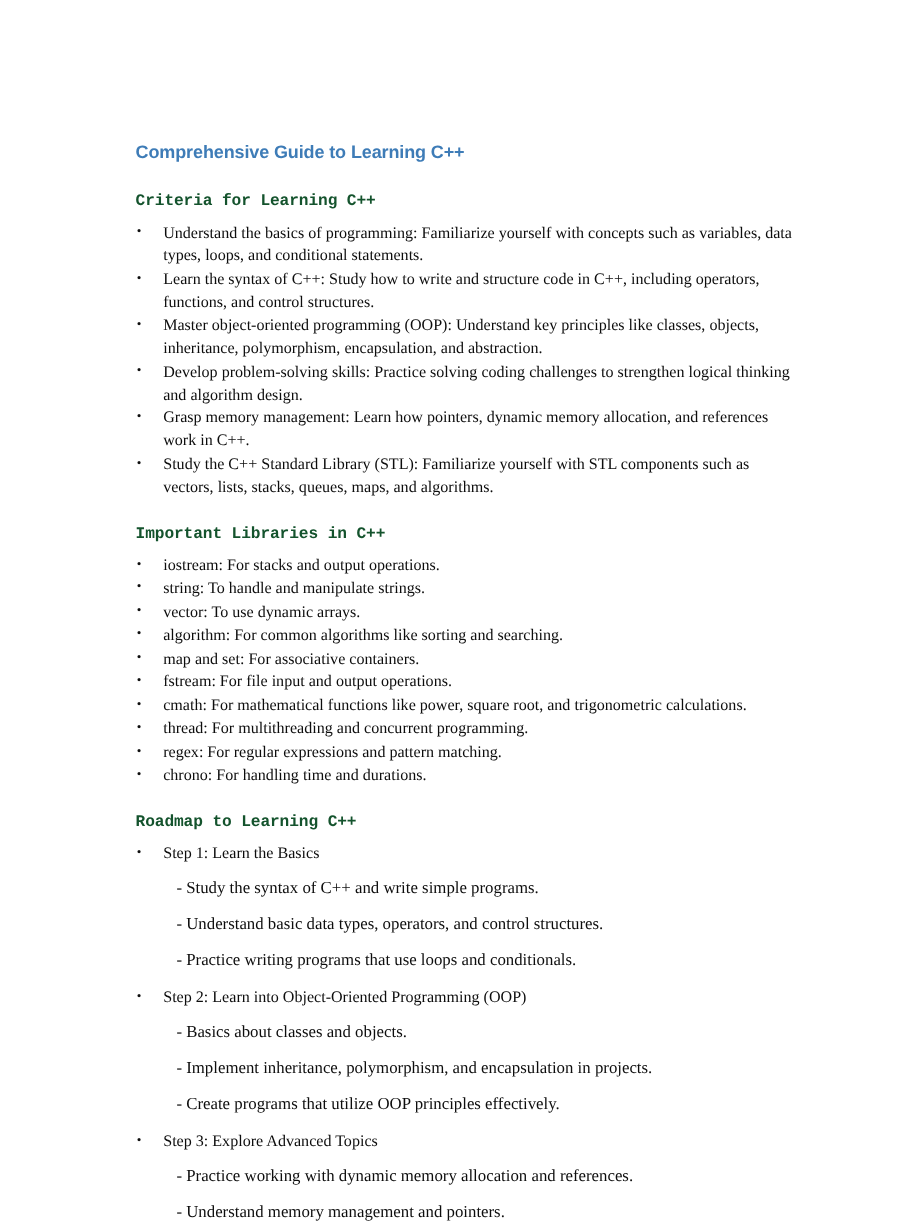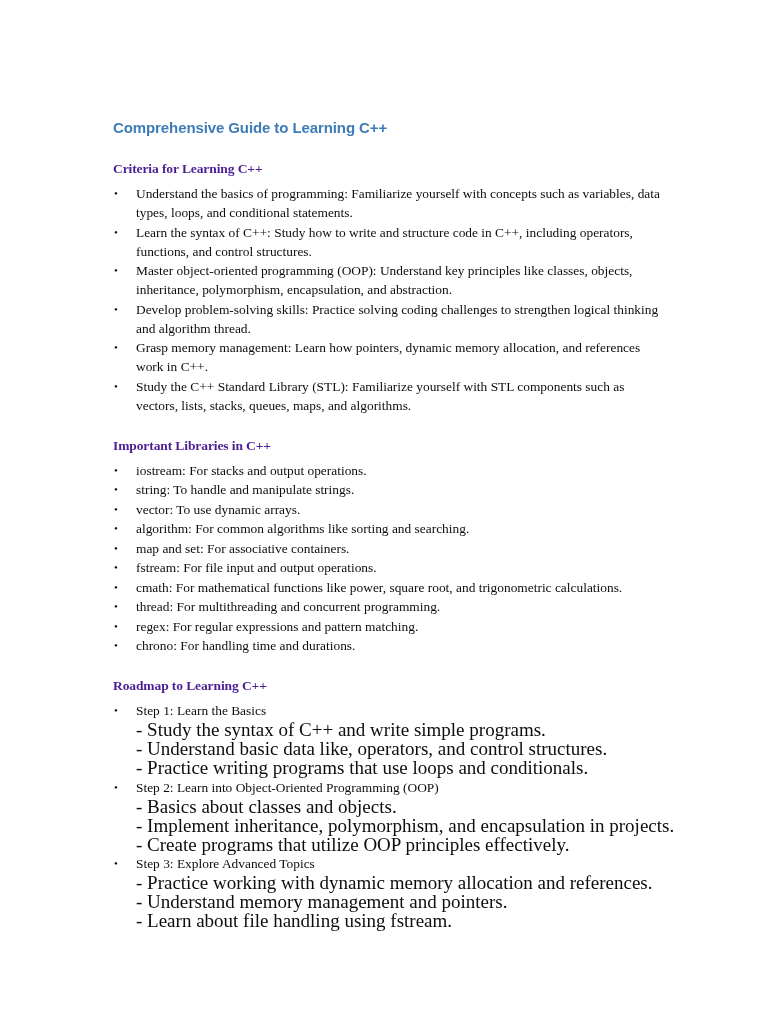--- a/index.html
+++ b/index.html
@@ -30,24 +30,24 @@
     font-size: 15px;
     font-weight: bold;
     color: #3e7cb7;
     letter-spacing: -0.1px;
     line-height: 19px;
     margin: 0 0 23px 0;
     padding: 0;
   }
 
   .section-heading {
-    font-family: Liberation Serif, serif;
+    font-family: Liberation Mono, monospace;
     font-size: 13.5px;
     font-weight: bold;
-    color: #4c1d95;
+    color: #14532d;
     letter-spacing: -0.1px;
     line-height: 17px;
     margin: 0 0 7px 0;
     padding: 0;
   }
 
   .section {
     margin: 0 0 22px 0;
   }
   .section:last-child {
@@ -85,23 +85,23 @@
   }
 
   
   .sub-list {
     list-style: none;
     margin: 0;
     padding: 0;
   }
 
   .sub-item {
-    font-size: 19px;
-    line-height: 19px;
-    margin: 0;
+    font-size: 14px;
+    line-height: 19px;
+    margin: 11px;
     padding-left: 0;
     white-space: nowrap;
   }
 </style>
 </head>
 <body>
 
 <div class="page">
 
   <h1 class="doc-title">Comprehensive Guide to Learning C++</h1>
@@ -117,21 +117,21 @@
           <li class="bullet-item">
             <span class="bullet-marker">•</span>
             <span class="bullet-text">Learn the syntax of C++: Study how to write and structure code in C++, including operators, functions, and control structures.</span>
           </li>
           <li class="bullet-item">
             <span class="bullet-marker">•</span>
             <span class="bullet-text">Master object-oriented programming (OOP): Understand key principles like classes, objects, inheritance, polymorphism, encapsulation, and abstraction.</span>
           </li>
           <li class="bullet-item">
             <span class="bullet-marker">•</span>
-            <span class="bullet-text">Develop problem-solving skills: Practice solving coding challenges to strengthen logical thinking and algorithm thread.</span>
+            <span class="bullet-text">Develop problem-solving skills: Practice solving coding challenges to strengthen logical thinking and algorithm design.</span>
           </li>
           <li class="bullet-item">
             <span class="bullet-marker">•</span>
             <span class="bullet-text">Grasp memory management: Learn how pointers, dynamic memory allocation, and references work in C++.</span>
           </li>
           <li class="bullet-item">
             <span class="bullet-marker">•</span>
             <span class="bullet-text">Study the C++ Standard Library (STL): Familiarize yourself with STL components such as vectors, lists, stacks, queues, maps, and algorithms.</span>
           </li>
         </ul>
@@ -182,21 +182,21 @@
         </ul>
       </section>
       <section class="section">
         <h2 class="section-heading">Roadmap to Learning C++</h2>
         <ul class="bullet-list">
           <li class="bullet-item">
             <span class="bullet-marker">•</span>
             <span class="bullet-text">Step 1: Learn the Basics</span>
             <ul class="sub-list">
               <li class="sub-item">- Study the syntax of C++ and write simple programs.</li>
-              <li class="sub-item">- Understand basic data like, operators, and control structures.</li>
+              <li class="sub-item">- Understand basic data types, operators, and control structures.</li>
               <li class="sub-item">- Practice writing programs that use loops and conditionals.</li>
             </ul>
           </li>
           <li class="bullet-item">
             <span class="bullet-marker">•</span>
             <span class="bullet-text">Step 2: Learn into Object-Oriented Programming (OOP)</span>
             <ul class="sub-list">
               <li class="sub-item">- Basics about classes and objects.</li>
               <li class="sub-item">- Implement inheritance, polymorphism, and encapsulation in projects.</li>
               <li class="sub-item">- Create programs that utilize OOP principles effectively.</li>

